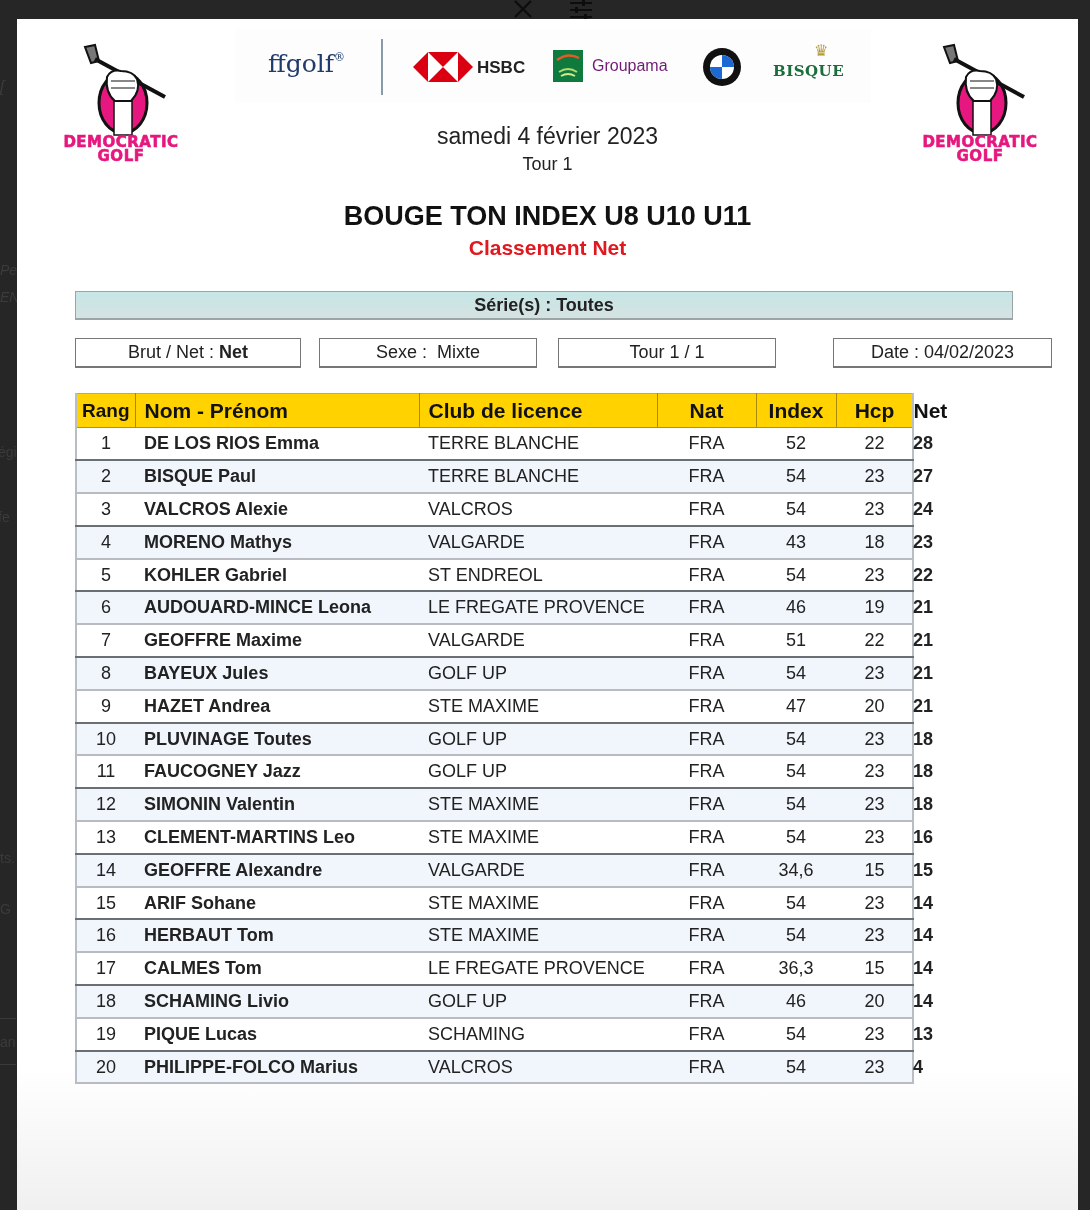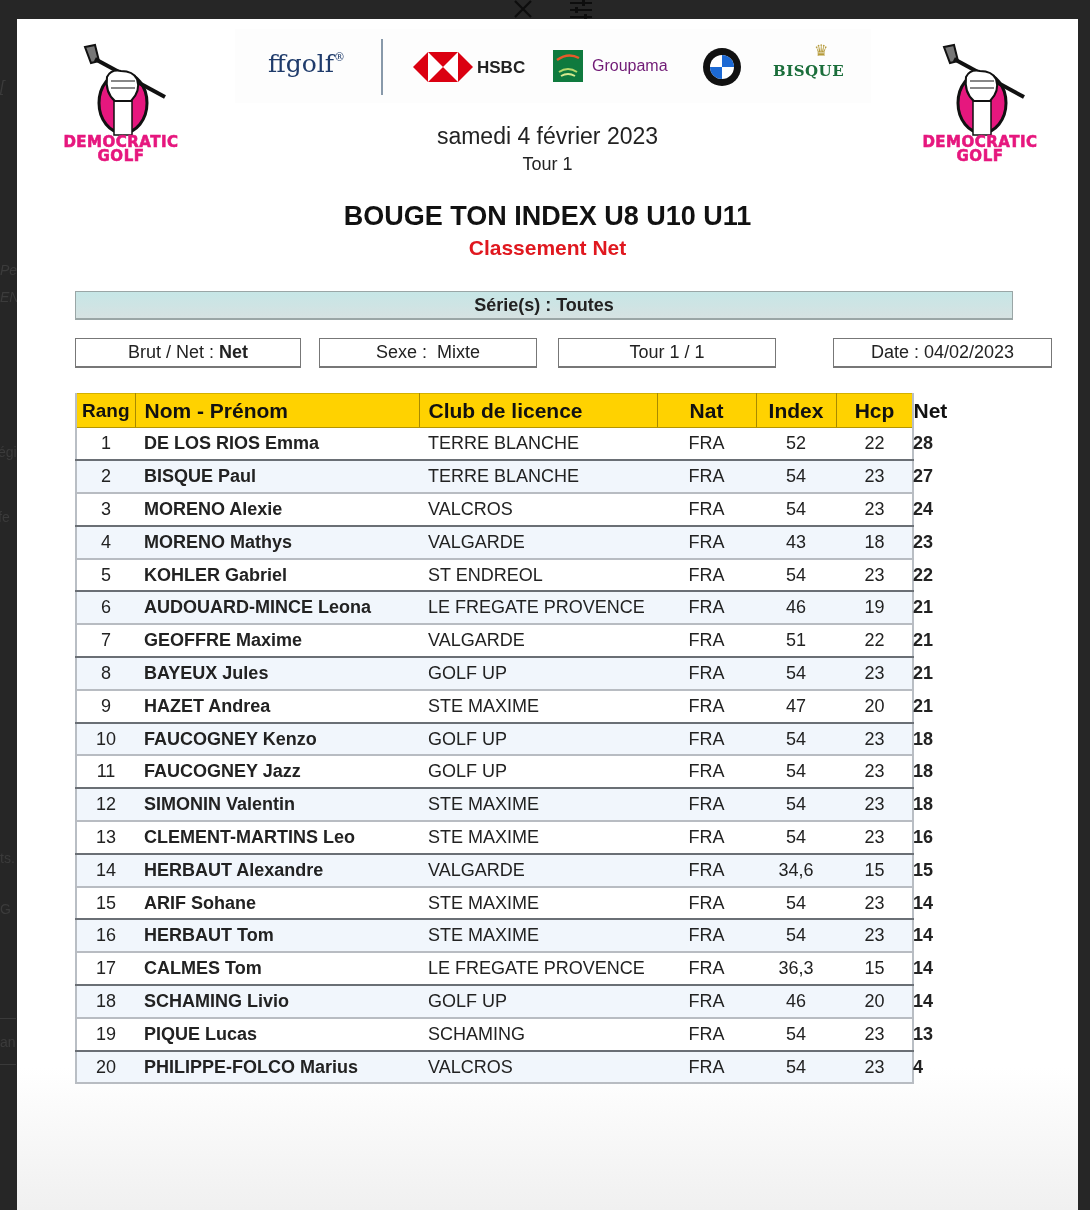--- a/index.html
+++ b/index.html
@@ -208,21 +208,21 @@
           <td class="c-rang">2</td>
           <td class="c-name">BISQUE Paul</td>
           <td class="c-club">TERRE BLANCHE</td>
           <td class="c-nat">FRA</td>
           <td class="c-idx">54</td>
           <td class="c-hcp">23</td>
           <td class="c-net">27</td>
         </tr>
         <tr class="odd">
           <td class="c-rang">3</td>
-          <td class="c-name">MORENO Alexie</td>
+          <td class="c-name">VALCROS Alexie</td>
           <td class="c-club">VALCROS</td>
           <td class="c-nat">FRA</td>
           <td class="c-idx">54</td>
           <td class="c-hcp">23</td>
           <td class="c-net">24</td>
         </tr>
         <tr class="even">
           <td class="c-rang">4</td>
           <td class="c-name">MORENO Mathys</td>
           <td class="c-club">VALGARDE</td>
@@ -271,21 +271,21 @@
           <td class="c-rang">9</td>
           <td class="c-name">HAZET Andrea</td>
           <td class="c-club">STE MAXIME</td>
           <td class="c-nat">FRA</td>
           <td class="c-idx">47</td>
           <td class="c-hcp">20</td>
           <td class="c-net">21</td>
         </tr>
         <tr class="even">
           <td class="c-rang">10</td>
-          <td class="c-name">FAUCOGNEY Kenzo</td>
+          <td class="c-name">PLUVINAGE Toutes</td>
           <td class="c-club">GOLF UP</td>
           <td class="c-nat">FRA</td>
           <td class="c-idx">54</td>
           <td class="c-hcp">23</td>
           <td class="c-net">18</td>
         </tr>
         <tr class="odd">
           <td class="c-rang">11</td>
           <td class="c-name">FAUCOGNEY Jazz</td>
           <td class="c-club">GOLF UP</td>
@@ -307,21 +307,21 @@
           <td class="c-rang">13</td>
           <td class="c-name">CLEMENT-MARTINS Leo</td>
           <td class="c-club">STE MAXIME</td>
           <td class="c-nat">FRA</td>
           <td class="c-idx">54</td>
           <td class="c-hcp">23</td>
           <td class="c-net">16</td>
         </tr>
         <tr class="even">
           <td class="c-rang">14</td>
-          <td class="c-name">HERBAUT Alexandre</td>
+          <td class="c-name">GEOFFRE Alexandre</td>
           <td class="c-club">VALGARDE</td>
           <td class="c-nat">FRA</td>
           <td class="c-idx">34,6</td>
           <td class="c-hcp">15</td>
           <td class="c-net">15</td>
         </tr>
         <tr class="odd">
           <td class="c-rang">15</td>
           <td class="c-name">ARIF Sohane</td>
           <td class="c-club">STE MAXIME</td>

